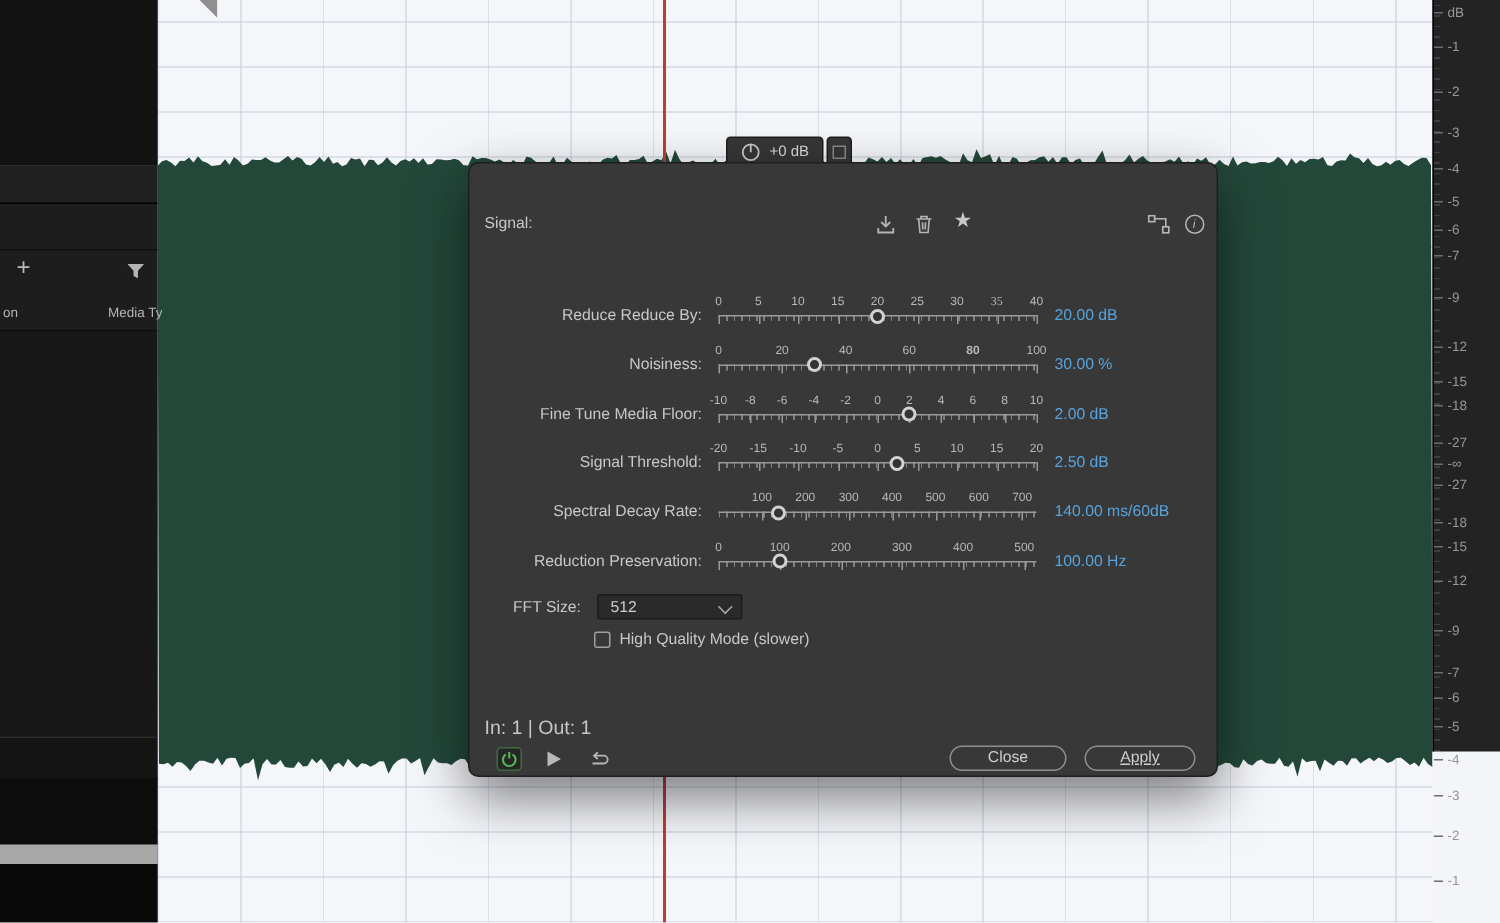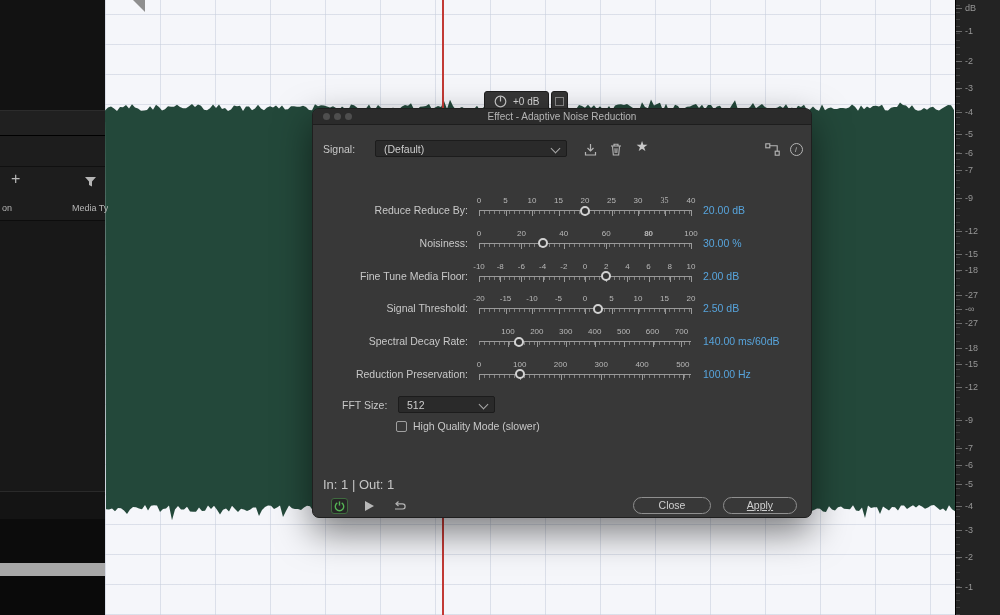--- a/index.html
+++ b/index.html
@@ -36,21 +36,21 @@
   .sb-funnel{position:absolute;right:8px;top:7px;}
   .sb-partial{position:absolute;left:2px;top:36px;color:#b5b5b5;font-size:9px;}
   .sb-mediatype{position:absolute;left:72px;top:36px;color:#b5b5b5;font-size:9px;white-space:nowrap;overflow:hidden;}
   .sb-list{position:absolute;left:0;top:221px;width:105px;height:270px;background:#181818;}
   .sb-d{position:absolute;left:0;top:491px;width:105px;height:28px;background:#141414;border-top:1px solid #2a2a2a;}
   .sb-e{position:absolute;left:0;top:519px;width:105px;height:44px;background:#0c0c0c;}
   .sb-scroll{position:absolute;left:0;top:563px;width:105px;height:13px;background:#a8a8a8;}
   .sb-f{position:absolute;left:0;top:576px;width:105px;height:39px;background:#0a0a0a;}
 
   
-  #ruler{position:absolute;left:955px;top:0;width:45px;height:615px;background:#232323;border-left:1px solid #000;z-index:50;}
+  #ruler{position:absolute;left:955px;top:0;width:45px;height:501px;background:#232323;border-left:1px solid #000;z-index:50;}
   #ruler .rminor{position:absolute;left:0;top:0;bottom:0;width:4px;
     background:repeating-linear-gradient(0deg,#3e3e3e 0 1px,transparent 1px 7px);}
   .rlab{position:absolute;left:0;display:flex;align-items:center;gap:3px;color:#979797;font-size:9px;line-height:9px;}
   .rlab i{width:6px;height:1px;background:#6c6c6c;display:inline-block;}
 
   
   #dialog{position:absolute;left:312px;top:108px;width:500px;height:410px;background:#383838;
     border:1px solid #1f1f1f;border-radius:7px;box-shadow:0 14px 36px rgba(0,0,0,.5);z-index:60;box-sizing:border-box;}
   #titlebar{position:absolute;left:0;top:0;right:0;height:15px;background:#2b2b2b;
     border-radius:6px 6px 0 0;border-bottom:1px solid #1e1e1e;}
@@ -256,32 +256,22 @@
         <span>-27</span>
       </div>
       <div class="rlab" style="top: 305px;">
         <i></i>
         <span>-∞</span>
       </div>
     </div>
 </div>
 
 <div id="dialog">
-  <div id="titlebar">
-    <div class="dot" style="left:10px"></div>
-    <div class="dot" style="left:21px"></div>
-    <div class="dot" style="left:32px"></div>
-    <div id="dialog-title">Effect - Adaptive Noise Reduction</div>
-  </div>
 
   <div class="dlabel" id="presets-label">Signal:</div>
-  <div class="ddrop" id="presets-drop">
-    <span>(Default)</span>
-    <span class="chev"></span>
-  </div>
 
   <div class="icon-btn" id="save-icon">
     <svg width="13" height="13" stroke="#b5b5b5" stroke-width="1.2" fill="none">
       <line x1="6.5" y1="1" x2="6.5" y2="7.5"></line>
         <path d="M3.5 5 L6.5 8 L9.5 5"></path>
         <path d="M1.5 9 V12 H11.5 V9"></path>
     </svg>
   </div>
   <div class="icon-btn" id="trash-icon">
     <svg width="12" height="13" stroke="#b5b5b5" stroke-width="1.1" fill="none">

